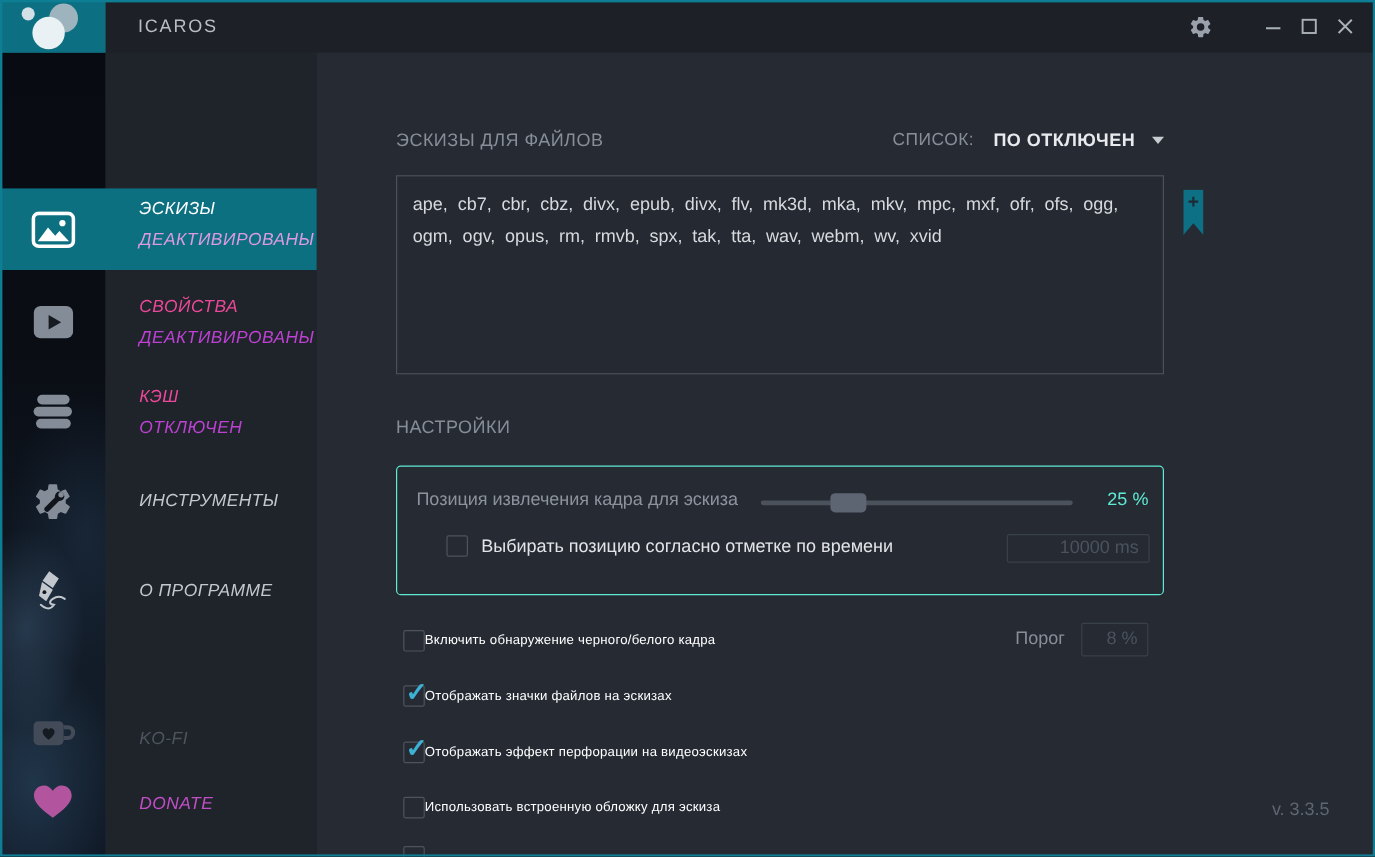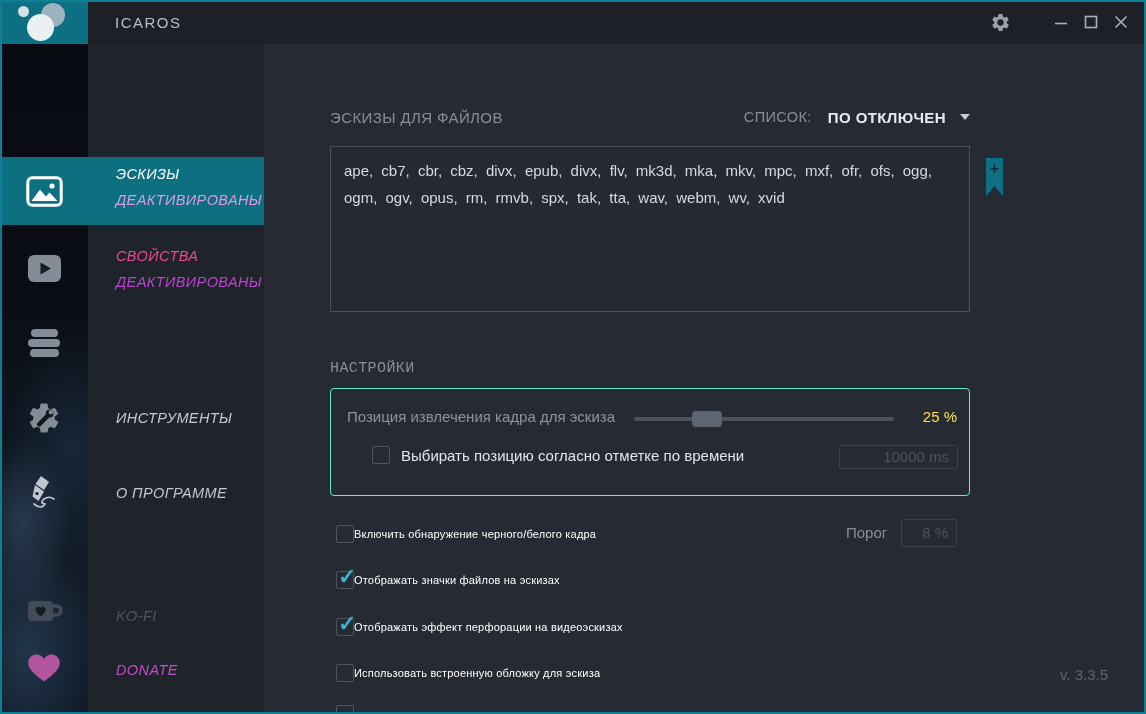--- a/index.html
+++ b/index.html
@@ -54,27 +54,27 @@
   .list-label{color:#878e98;font-size:14.5px;letter-spacing:.4px;margin-right:16px;}
   .list-value{color:#e8eaee;font-size:15px;font-weight:bold;letter-spacing:.4px;margin-right:14px;}
   .chevron{width:0;height:0;border-left:5px solid transparent;border-right:5px solid transparent;border-top:6px solid #c7ccd2;}
 
   .ext-box{position:absolute;left:66px;top:102px;width:640px;height:166px;border:1px solid #4a515a;background:#252a32;padding:10px 13px;
     font-size:15px;line-height:27px;color:#d6d9de;word-spacing:4px;cursor:text;}
   .bookmark{position:absolute;left:722px;top:114px;width:17px;height:38px;background:#0d7084;
     clip-path:polygon(0 0,100% 0,100% 100%,50% 74%,0 100%);cursor:pointer;}
   .bookmark .plus-icon{display:block;text-align:center;color:#1b2a33;font-size:16px;font-weight:bold;line-height:22px;}
 
-  .settings-title{position:absolute;left:66px;top:316px;font-family:Liberation Mono, monospace;}
+  .settings-title{position:absolute;left:66px;top:304px;}
   .settings-box{position:absolute;left:66px;top:344px;width:640px;height:108px;border:1px solid #5eead4;border-radius:4px;}
   .sl-label{position:absolute;left:16px;top:19px;color:#8d939c;font-size:15px;}
   .slider{position:absolute;left:303px;top:22px;width:260px;height:16px;cursor:pointer;}
   .slider .track{position:absolute;left:0;top:6px;width:260px;height:4px;background:#4b525b;border-radius:2px;}
   .slider .handle{position:absolute;top:0;width:30px;height:16px;background:#5d6472;border-radius:4px;}
-  .sl-value{position:absolute;right:12px;top:19px;color:#fde047;font-size:15px;}
+  .sl-value{position:absolute;right:12px;top:19px;color:#5eead4;font-size:15px;}
 
   .cb{position:relative;width:18px;height:18px;border:1px solid #4d545e;border-radius:2px;background:transparent;flex:0 0 18px;cursor:pointer;}
   .cb .check-icon{display:none;position:absolute;left:1px;top:-8px;}
   .cb.checked .check-icon{display:block;}
   .check-icon::before{content:"✓";color:#3eb0d4;font-size:22px;font-weight:bold;}
 
   .ts-row-cb{position:absolute;left:41px;top:57px;}
   .ts-label{position:absolute;left:70px;top:58px;color:#e2e4e8;font-size:15px;}
   .ts-field{position:absolute;left:508px;top:56px;width:119px;height:24px;border:1px solid #394049;border-radius:2px;
     color:#4b525c;font-size:15px;text-align:right;padding:2px 8px 0 0;}
@@ -180,20 +180,24 @@
 
   <div class="menu">
     <div class="mi active" style="top:117px">
       <div class="mi-label">ЭСКИЗЫ</div>
       <div class="mi-status">ДЕАКТИВИРОВАНЫ</div>
     </div>
     <div class="mi" style="top:199px">
       <div class="mi-label">СВОЙСТВА</div>
       <div class="mi-status">ДЕАКТИВИРОВАНЫ</div>
     </div>
+    <div class="mi" style="top:274px">
+      <div class="mi-label">КЭШ</div>
+      <div class="mi-status">ОТКЛЮЧЕН</div>
+    </div>
     <div class="mi single" style="top:361px">
       <div class="mi-label">ИНСТРУМЕНТЫ</div>
     </div>
     <div class="mi single" style="top:436px">
       <div class="mi-label">О ПРОГРАММЕ</div>
     </div>
     <div class="mi dim" style="top:559px">
       <div class="mi-label">KO-FI</div>
     </div>
     <div class="mi donate" style="top:613px">

